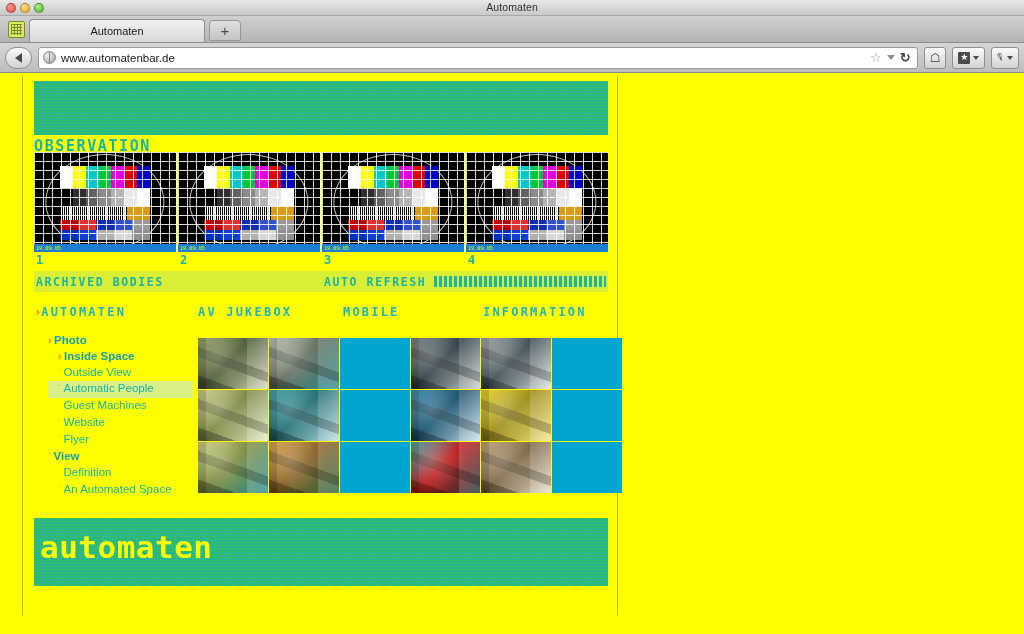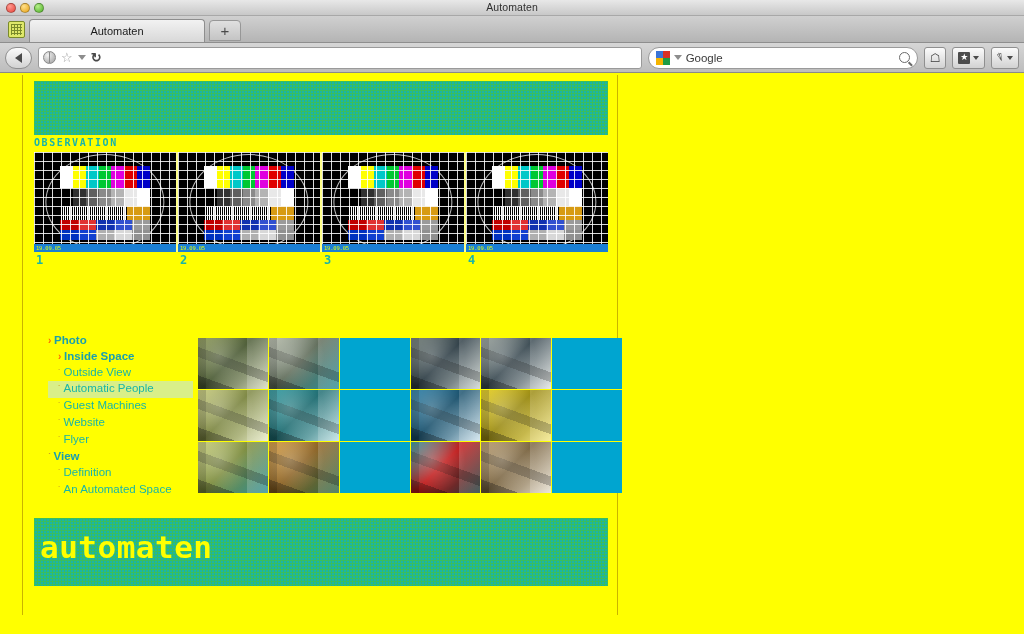--- a/index.html
+++ b/index.html
@@ -143,21 +143,21 @@
       linear-gradient(to bottom, rgba(60,190,90,.95) 1.5px, transparent 1.5px);
     background-size:3px 3px;
   }
 
   #banner-top {
     position:absolute; left:11px; top:6px; width:574px; height:54px;
   }
   #observation-label {
     position:absolute; left:11px; top:62px;
     font-family:"DejaVu Sans Mono", monospace;
-    font-size:10px; font-weight:bold; color:#19b5a8;
+    font-size:15px; font-weight:bold; color:#19b5a8;
     letter-spacing:1.6px;
   }
 
   
   #tv-strip {
     position:absolute; left:11px; top:77px; width:574px; height:100px;
     display:flex; gap:2px; background:#ffff88;
   }
   .tv-cell { flex:1 1 0; position:relative; overflow:hidden; background:#000; }
   .tv-pattern { position:absolute; inset:0; }
@@ -318,38 +318,28 @@
     </div>
   </div>
 
   <div id="navbar">
     <div class="navbtn-back">
       <span class="tri-left"></span>
     </div>
 
     <div id="urlbar">
       <span class="globe"></span>
+      <span id="url-text" title="www.automatenbar.de">www.automatenbar.de</span>
       <span class="url-icons">
         <span class="star">☆</span>
         <span class="caret-sm"></span>
         <span class="reload">↻</span>
       </span>
     </div>
 
-    <div id="searchbar">
-      <span class="glogo">
-        <i class="q1"></i>
-          <i class="q2"></i>
-          <i class="q3"></i>
-          <i class="q4"></i>
-      </span>
-      <span class="caret-sm"></span>
-      <span id="search-text" placeholder="Google">Google</span>
-      <span class="mag"></span>
-    </div>
 
     <div class="tbtn">
       <span class="home-ic">☖</span>
     </div>
     <div class="tbtn">
       <span class="bm-sq">★</span>
       <span class="drop"></span>
     </div>
     <div class="tbtn">
       <span class="dropper">⍒</span>
@@ -547,21 +537,32 @@
           </div>
         </div>
 
       <div id="tv-numbers">
           <div class="tv-num">1</div>
           <div class="tv-num">2</div>
           <div class="tv-num">3</div>
           <div class="tv-num">4</div>
         </div>
 
-
+      <div id="archived-bar">
+        <span id="archived-label">ARCHIVED BODIES</span>
+        <span id="autorefresh-label">AUTO REFRESH</span>
+        <span id="autorefresh-bar"></span>
+      </div>
+
+      <div id="section-nav">
+          <div class="sec s0"><span class="arrow">›</span><span>AUTOMATEN</span></div>
+          <div class="sec s1"><span>AV JUKEBOX</span></div>
+          <div class="sec s2"><span>MOBILE</span></div>
+          <div class="sec s3"><span>INFORMATION</span></div>
+        </div>
 
       <div id="sidebar">
           <div class="side-item lvl0 bold"><span class="bullet arr">› </span><span>Photo</span></div>
           <div class="side-item lvl1 bold"><span class="bullet arr">› </span><span>Inside Space</span></div>
           <div class="side-item lvl1"><span class="bullet">˙ </span><span>Outside View</span></div>
           <div class="side-item lvl1 hl"><span class="bullet">˙ </span><span>Automatic People</span></div>
           <div class="side-item lvl1"><span class="bullet">˙ </span><span>Guest Machines</span></div>
           <div class="side-item lvl1"><span class="bullet">˙ </span><span>Website</span></div>
           <div class="side-item lvl1"><span class="bullet">˙ </span><span>Flyer</span></div>
           <div class="side-item lvl0 bold"><span class="bullet">˙ </span><span>View</span></div>

